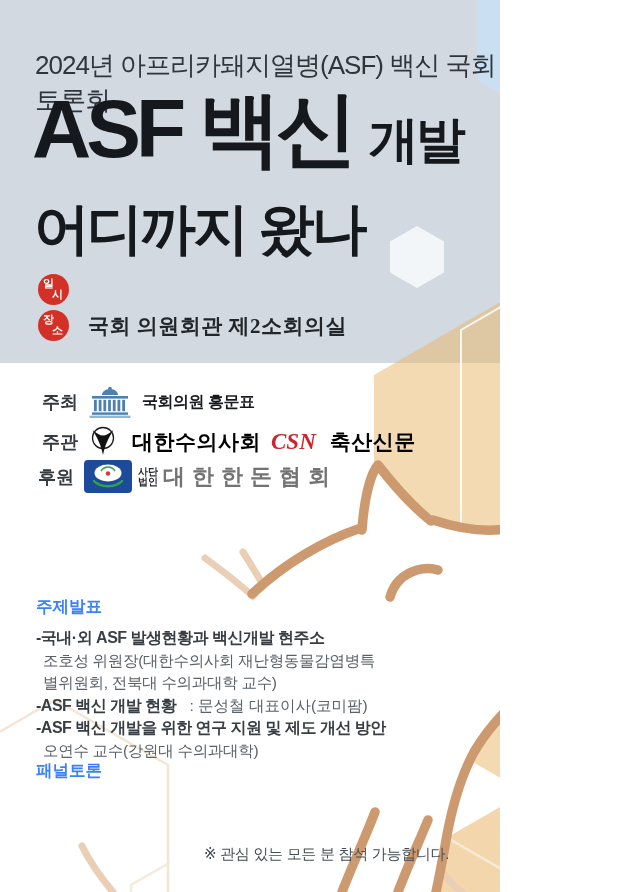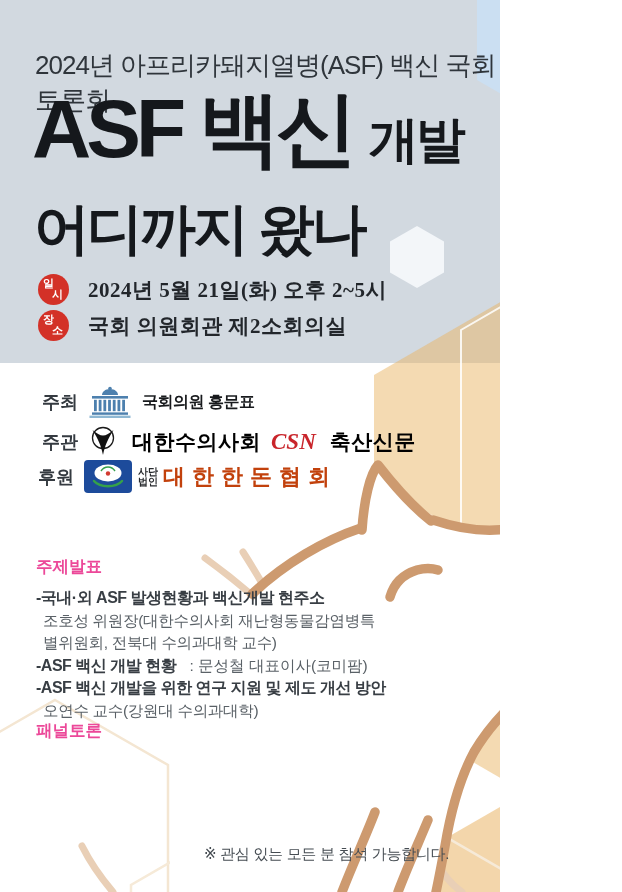--- a/index.html
+++ b/index.html
@@ -27,24 +27,24 @@
   .host-row{display:flex;align-items:center;}
   .host-1{left:42px;top:386px;}
   .host-2{left:42px;top:426px;}
   .host-3{left:38px;top:460px;}
   .host-label{font-size:18px;font-weight:600;color:#343a40;width:46px;flex:0 0 46px;}
   .host-name{font-size:16px;font-weight:800;color:#17191c;letter-spacing:-0.5px;margin-left:10px;}
   .org-name{font-size:21px;font-weight:900;color:#000000;letter-spacing:0.5px;margin-left:14px;}
   .csn{font-family:"Liberation Serif","DejaVu Serif",serif;font-style:italic;font-weight:700;
        font-size:23px;color:#c9252b;margin-left:10px;}
   .sponsor-prefix{font-size:10px;line-height:10px;font-weight:600;color:#26292c;margin-left:6px;white-space:pre-line;}
-  .sponsor-name{font-size:22px;font-weight:900;color:#c2410c;letter-spacing:7px;margin-left:5px;}
+  .sponsor-name{font-size:22px;font-weight:900;color:#737373;letter-spacing:7px;margin-left:5px;}
 
   .program{left:36px;top:556px;width:400px;}
-  .sec-heading{font-size:16.5px;font-weight:800;color:#ec4899;margin-bottom:9px;}
+  .sec-heading{font-size:16.5px;font-weight:800;color:#3b82f6;margin-bottom:9px;margin-top:40px;}
   .p-title{font-size:16px;font-weight:800;color:#383e44;line-height:22.5px;letter-spacing:-0.5px;}
   .p-inline{font-weight:400;color:#5a6167;font-size:15.5px;letter-spacing:0;padding-left:9px;}
   .p-detail{font-size:15.5px;color:#5a6167;line-height:22.5px;padding-left:7px;white-space:pre-line;letter-spacing:-0.3px;}
 
   .panel{left:36px;top:720px;width:420px;}
   .panel-head{display:flex;align-items:baseline;margin-bottom:12px;}
   .panel-chair{font-size:15.5px;font-weight:400;color:#444b51;margin-left:8px;}
   .panel-member{font-size:15.5px;color:#5a6167;line-height:18.8px;letter-spacing:-0.3px;}
   .panel-note{left:204px;top:845px;font-size:15px;color:#454c52;letter-spacing:-0.3px;}
 </style>
@@ -111,21 +111,20 @@
     <span class="title-main">ASF 백신</span>
     <span class="title-sub">개발</span>
   </div>
   <div class="layer title-l2">어디까지 왔나</div>
 
   <div class="layer sched-row sched-1">
     <div class="badge">
       <span class="c1">일</span>
       <span class="c2">시</span>
     </div>
-    <div class="sched-text">2024년 5월 21일(화) 오후 2~5시</div>
   </div>
   <div class="layer sched-row sched-2">
     <div class="badge">
       <span class="c1">장</span>
       <span class="c2">소</span>
     </div>
     <div class="sched-text">국회 의원회관 제2소회의실</div>
   </div>
 
   <div class="layer host-row host-1">

